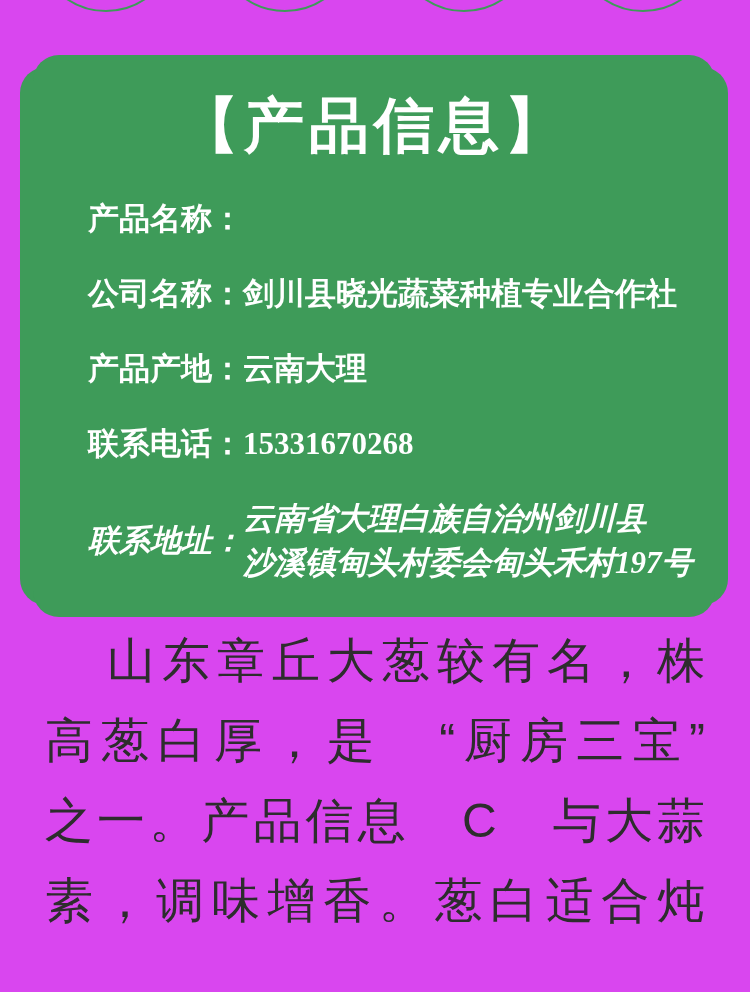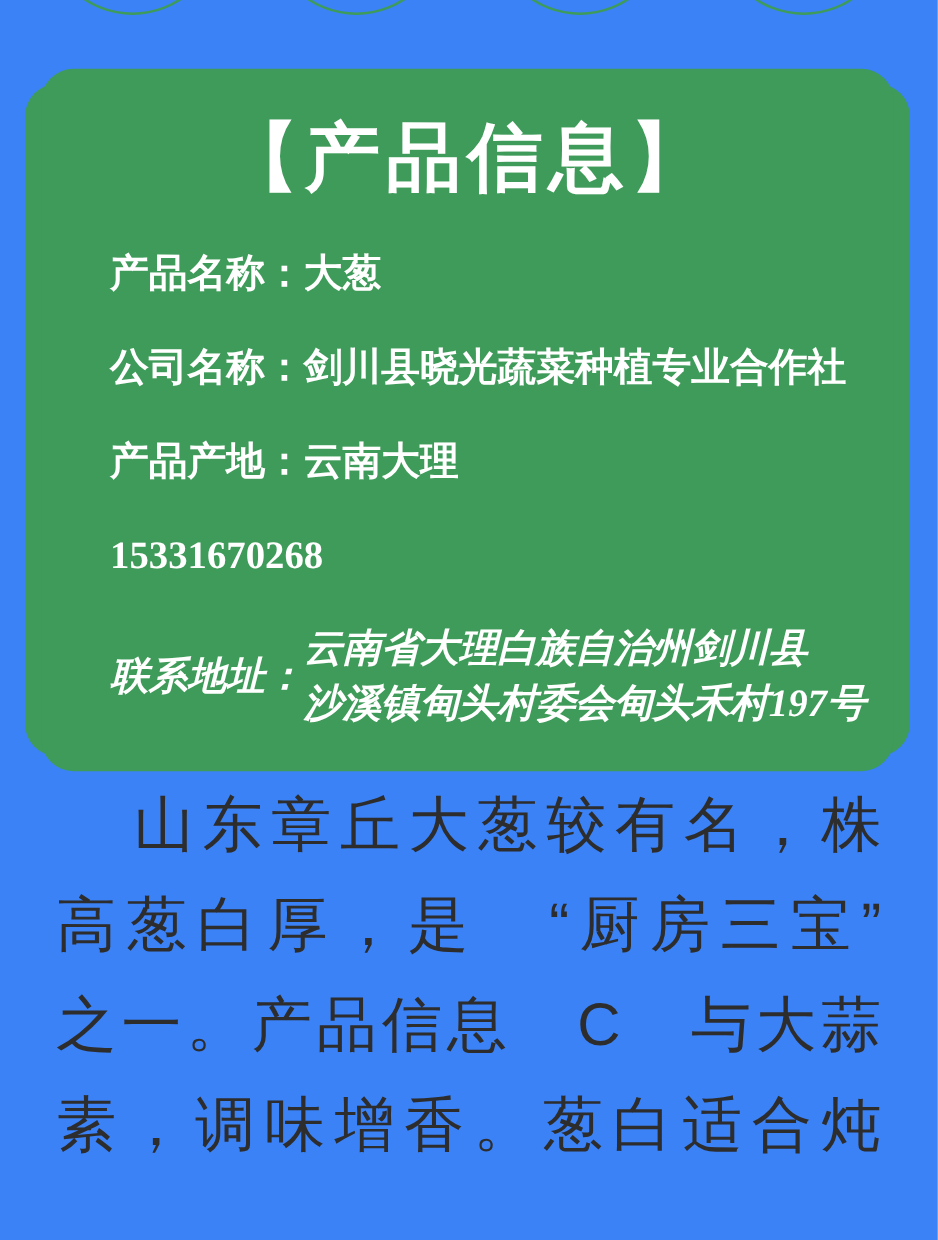--- a/index.html
+++ b/index.html
@@ -1,20 +1,20 @@
 <!DOCTYPE html>
 <html><head>
 <meta charset="utf-8">
 <style>
   html, body { margin: 0; padding: 0; }
   .page {
     position: relative;
     width: 750px;
     height: 992px;
-    background: #3b82f6;
+    background: #d946ef;
     overflow: hidden;
     font-family: "Liberation Sans", "DejaVu Sans", sans-serif;
   }
 
   
   .top-decor {
     position: absolute;
     top: 0; left: 0;
     width: 750px; height: 20px;
     overflow: hidden;
@@ -113,34 +113,34 @@
     <span class="arc-circle arc-4"></span>
   </div>
 
   <div class="card">
     <div class="card-inner">
 
       <div class="card-title">【产品信息】</div>
 
       <div class="info-row">
         <span class="row-label">产品名称：</span>
-        <span class="row-value">大葱</span>
       </div>
 
       <div class="info-row">
         <span class="row-label">公司名称：</span>
         <span class="row-value">剑川县晓光蔬菜种植专业合作社</span>
       </div>
 
       <div class="info-row">
         <span class="row-label">产品产地：</span>
         <span class="row-value">云南大理</span>
       </div>
 
       <div class="info-row">
+        <span class="row-label">联系电话：</span>
         <span class="row-value">15331670268</span>
       </div>
 
       <div class="info-row">
         <span class="row-label">联系地址：</span>
         <span class="row-value">
           <span>云南省大理白族自治州剑川县</span><br>
           <span>沙溪镇甸头村委会甸头禾村197号</span>
         </span>
       </div>

